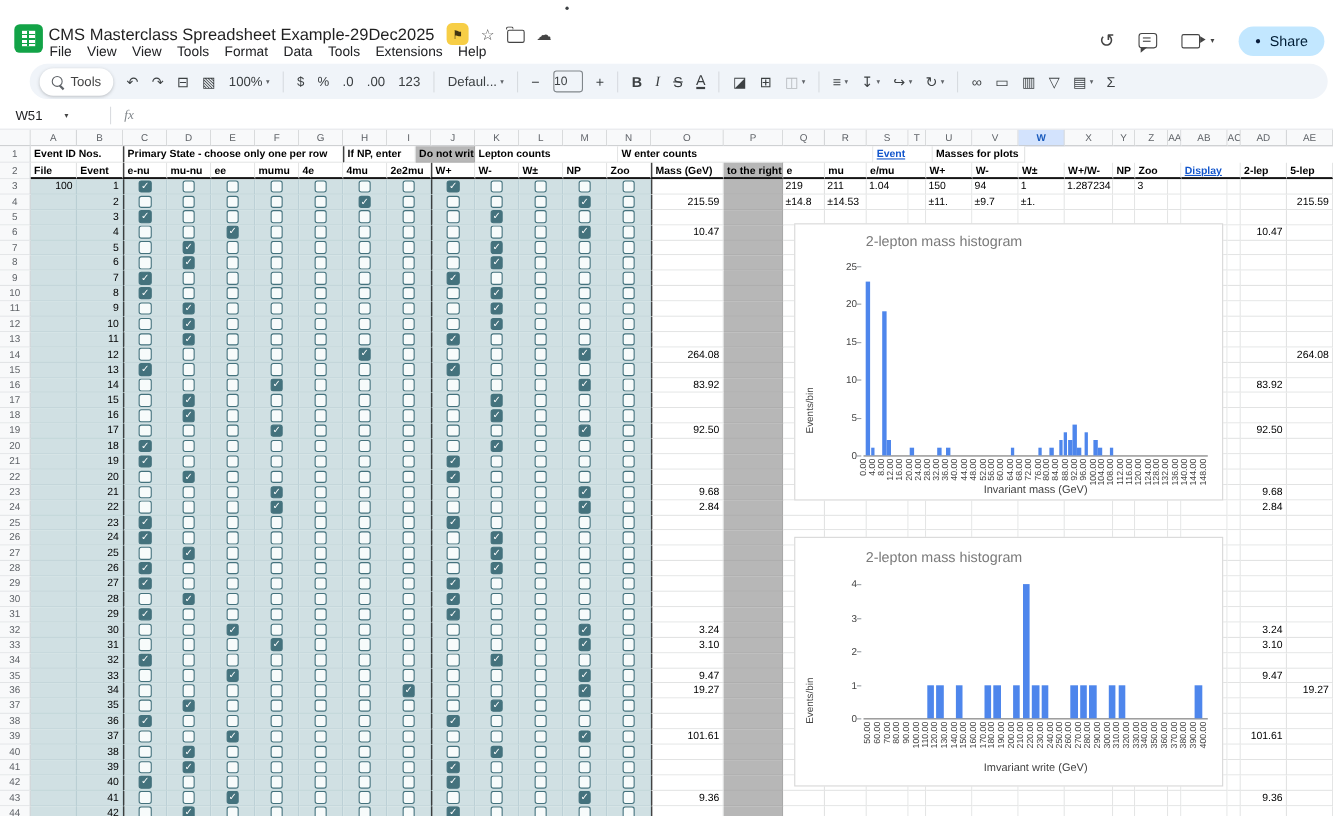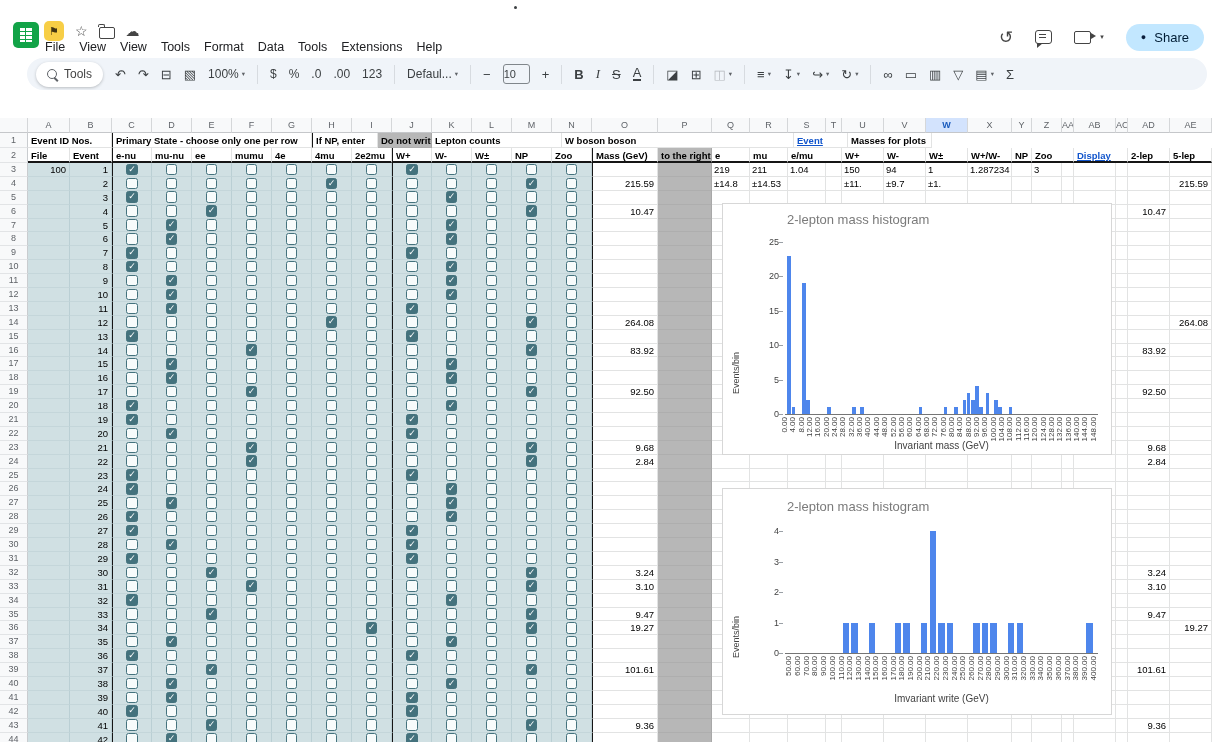--- a/index.html
+++ b/index.html
@@ -103,20 +103,21 @@
 <div id="root">
   <div id="topstrip">
     <span id="top-dot"></span>
   </div>
 
   <div id="appbar">
     <div id="sheets-logo">
         <div class="logo-grid"></div>
       </div>
     <div id="title-row">
+      <span id="doc-title">CMS Masterclass Spreadsheet Example-29Dec2025</span>
       <span class="ybadge">
           <span>⚑</span>
         </span>
       <span class="abicon">☆</span>
       <span class="folder"></span>
       <span class="abicon">☁</span>
     </div>
     <div id="menubar">
         <div class="mi">File</div>
         <div class="mi">View</div>
@@ -250,20 +251,29 @@
         <div class="tbi">
           <div class="gl">▤</div>
           <div class="caret">▾</div>
         </div>
         <div class="tbi">
           <div class="gl">Σ</div>
         </div>
       </div>
   </div>
 
+  <div id="fbar">
+    <div id="namebox">
+      <span>W51</span>
+      <span class="nbcaret">▾</span>
+    </div>
+    <div class="fdiv"></div>
+    <span id="fx">fx</span>
+    <div id="finput"></div>
+  </div>
 
   <div id="grid">
     <div id="colheads">
         <div class="chc corner"></div>
         <div class="chc" style="width: 42px;">A</div>
         <div class="chc" style="width: 42px;">B</div>
         <div class="chc" style="width: 40px;">C</div>
         <div class="chc" style="width: 40px;">D</div>
         <div class="chc" style="width: 40px;">E</div>
         <div class="chc" style="width: 40px;">F</div>
@@ -294,21 +304,21 @@
         <div class="chc" style="width: 42px;">AE</div>
       </div>
     <div id="rows">
         <div class="row hrow">
           <div class="c rh" style="width: 28px;">1</div>
           <div class="c hc" style="width: 84px;">Event ID Nos.</div>
           <div class="c hc thL" style="width: 200px;">Primary State - choose only one per row</div>
           <div class="c hc thL" style="width: 66px;">If NP, enter</div>
           <div class="c hc gz" style="width: 54px;">Do not write</div>
           <div class="c hc" style="width: 130px;">Lepton counts</div>
-          <div class="c hc" style="width: 232px;">W boson boson</div>
+          <div class="c hc" style="width: 232px;">W enter counts</div>
           <div class="c hc lnkc" style="width: 54px;">Event</div>
           <div class="c hc" style="width: 84px;">Masses for plots</div>
         </div>
         <div class="row hrow">
           <div class="c rh" style="width: 28px;">2</div>
           <div class="c hc thB" style="width: 42px;">File</div>
           <div class="c hc thB" style="width: 42px;">Event</div>
           <div class="c hc thL thB" style="width: 40px;">e-nu</div>
           <div class="c hc thB" style="width: 40px;">mu-nu</div>
           <div class="c hc thB" style="width: 40px;">ee</div>

